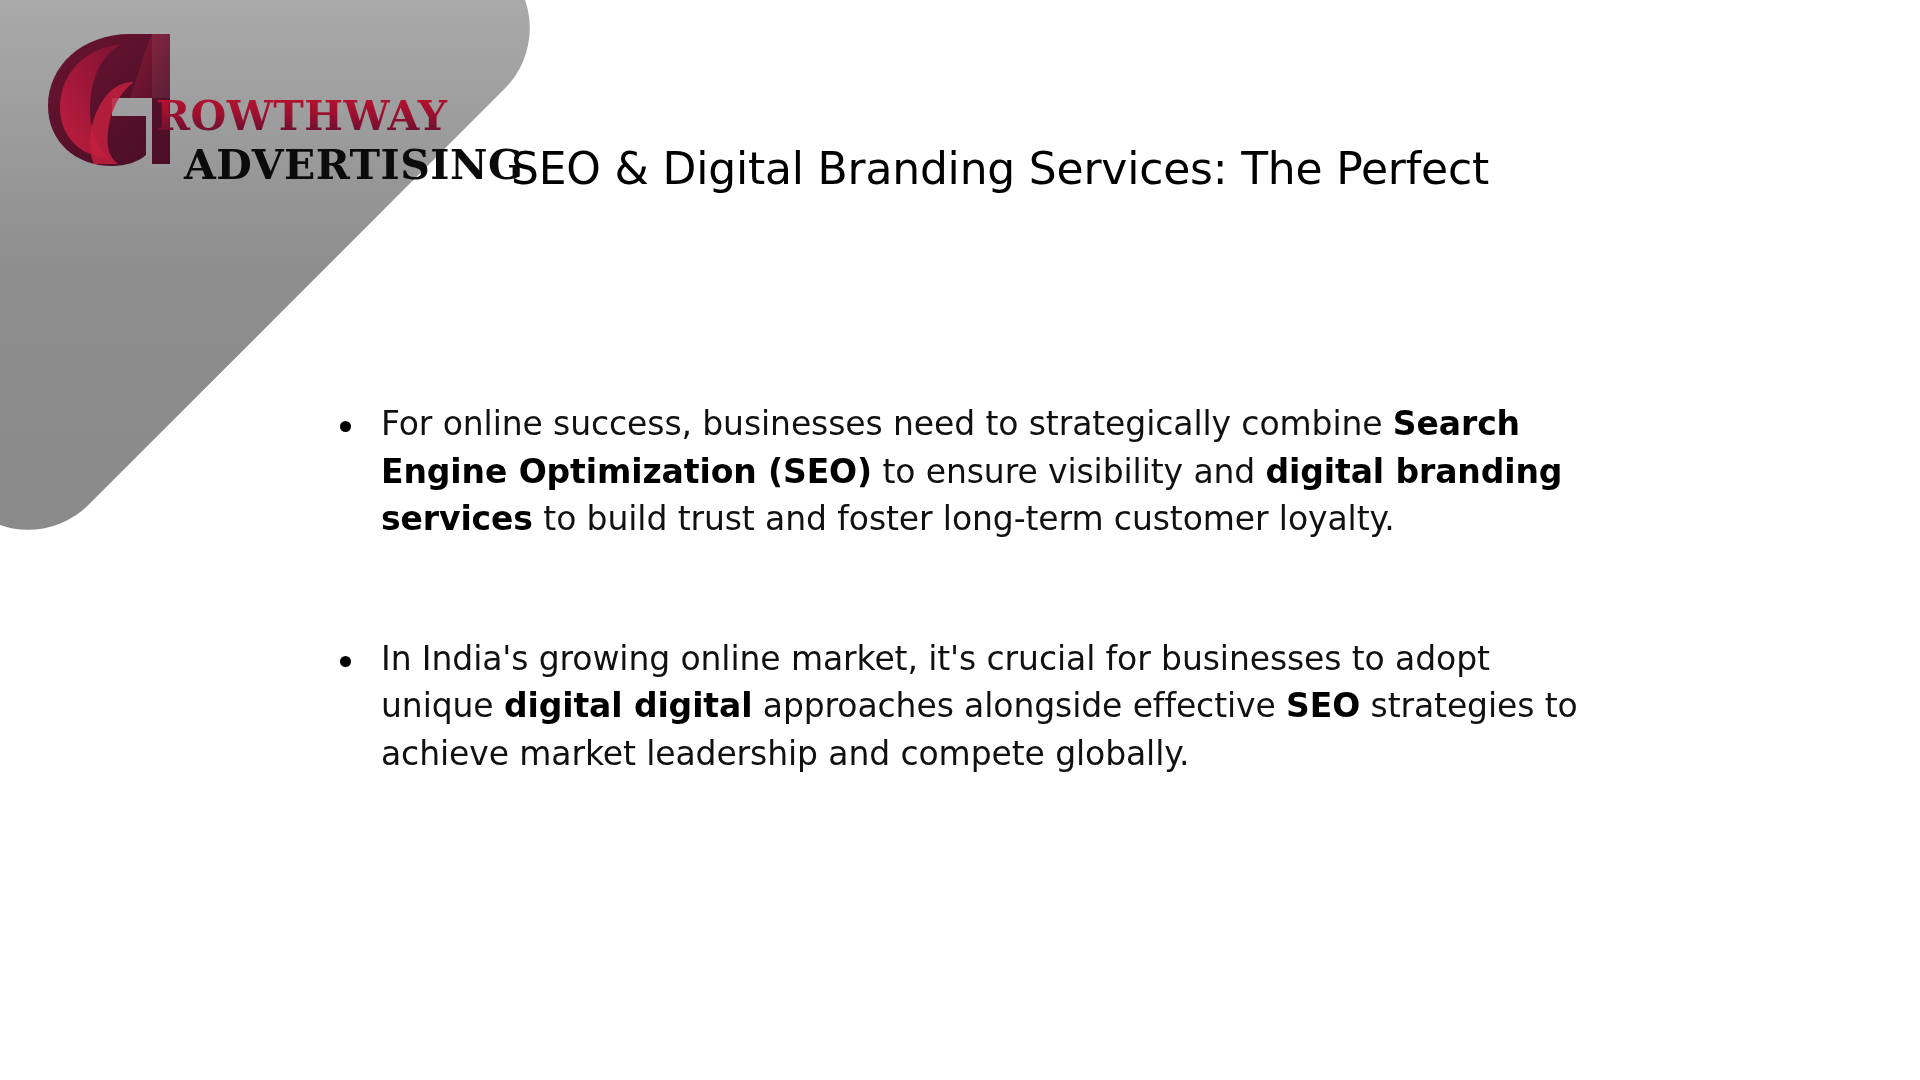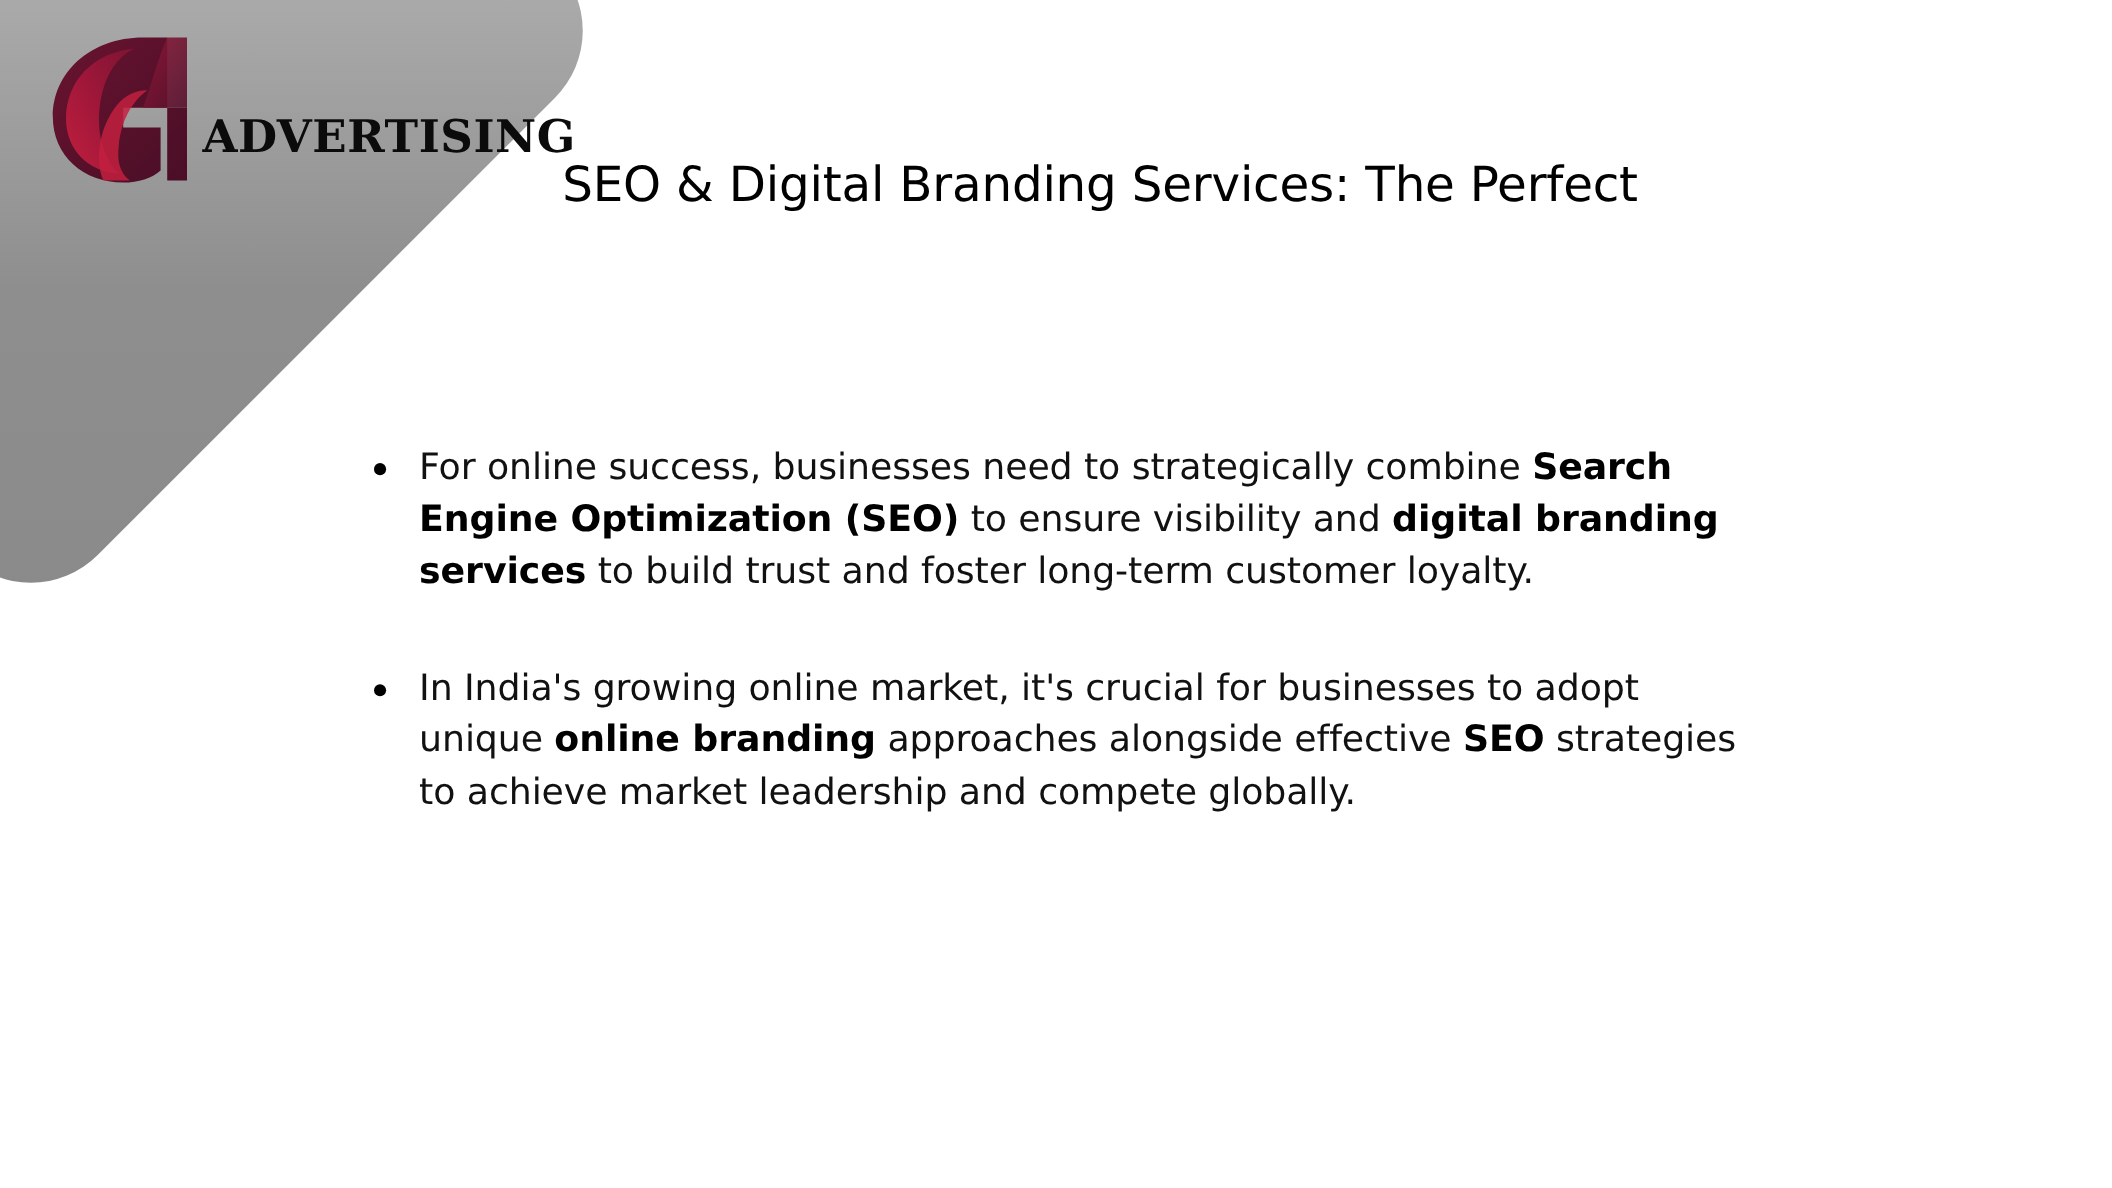--- a/index.html
+++ b/index.html
@@ -103,21 +103,21 @@
   .bullets {
     position: absolute;
     left: 340px;
     top: 400px;
     width: 1260px;
     z-index: 4;
   }
   .bullet-row {
     display: flex;
     align-items: flex-start;
-    margin-bottom: 58px;
+    margin-bottom: 92px;
   }
   .bullet-row:last-child { margin-bottom: 0; }
   .bullet-dot {
     flex: 0 0 auto;
     width: 11px;
     height: 11px;
     border-radius: 50%;
     background: #000000;
     margin-top: 21px;
     margin-right: 30px;
@@ -183,33 +183,34 @@
           <stop offset="0%" stop-color="#8d1838"></stop>
           <stop offset="100%" stop-color="#55102b"></stop>
         </linearGradient>
       </defs>
       <path d="M96,10 C48,10 14,42 14,82 C14,118 42,142 78,142 C92,142 104,138 112,131 L112,92 L78,92 L78,74 L136,74 L136,140 L118,140 L118,10 Z" fill="url(#gA)"></path>
       <path d="M88,20 C50,24 26,50 26,84 C26,112 46,132 74,134 C62,122 56,104 56,86 C56,54 68,30 88,20 Z" fill="url(#gB)" opacity="0.95"></path>
       <path d="M118,10 L136,10 L136,74 L96,74 C104,52 110,28 118,10 Z" fill="url(#gC)" opacity="0.9"></path>
       <path d="M100,58 C86,68 76,86 74,108 C72,124 76,134 84,140 L60,140 C52,122 56,92 72,72 C80,62 90,58 100,58 Z" fill="#c32040" opacity="0.85"></path>
     </svg>
     <div class="logo-text-block">
+      <div class="logo-line1">ROWTHWAY</div>
       <div class="logo-line2">ADVERTISING</div>
     </div>
   </div>
 
   <div class="title">
     <span>SEO &amp; Digital Branding Services: The Perfect</span><br>
   </div>
 
   <div class="bullets">
     <div class="bullet-row">
       <span class="bullet-dot"></span>
       <div class="bullet-text"><span>For online success, businesses need to strategically combine </span><b>Search Engine Optimization (SEO)</b><span> to ensure visibility and </span><b>digital branding services</b><span> to build trust and foster long-term customer loyalty.</span></div>
     </div>
     <div class="bullet-row">
       <span class="bullet-dot"></span>
-      <div class="bullet-text"><span>In India's growing online market, it's crucial for businesses to adopt unique </span><b>online branding</b><span> approaches alongside effective </span><b>SEO</b><span> strategies to achieve market leadership and compete globally.</span></div>
+      <div class="bullet-text"><span>In India's growing online market, it's crucial for businesses to adopt unique </span><b>digital digital</b><span> approaches alongside effective </span><b>SEO</b><span> strategies to achieve market leadership and compete globally.</span></div>
     </div>
   </div>
 
 
 </div>
 
 </body></html>

